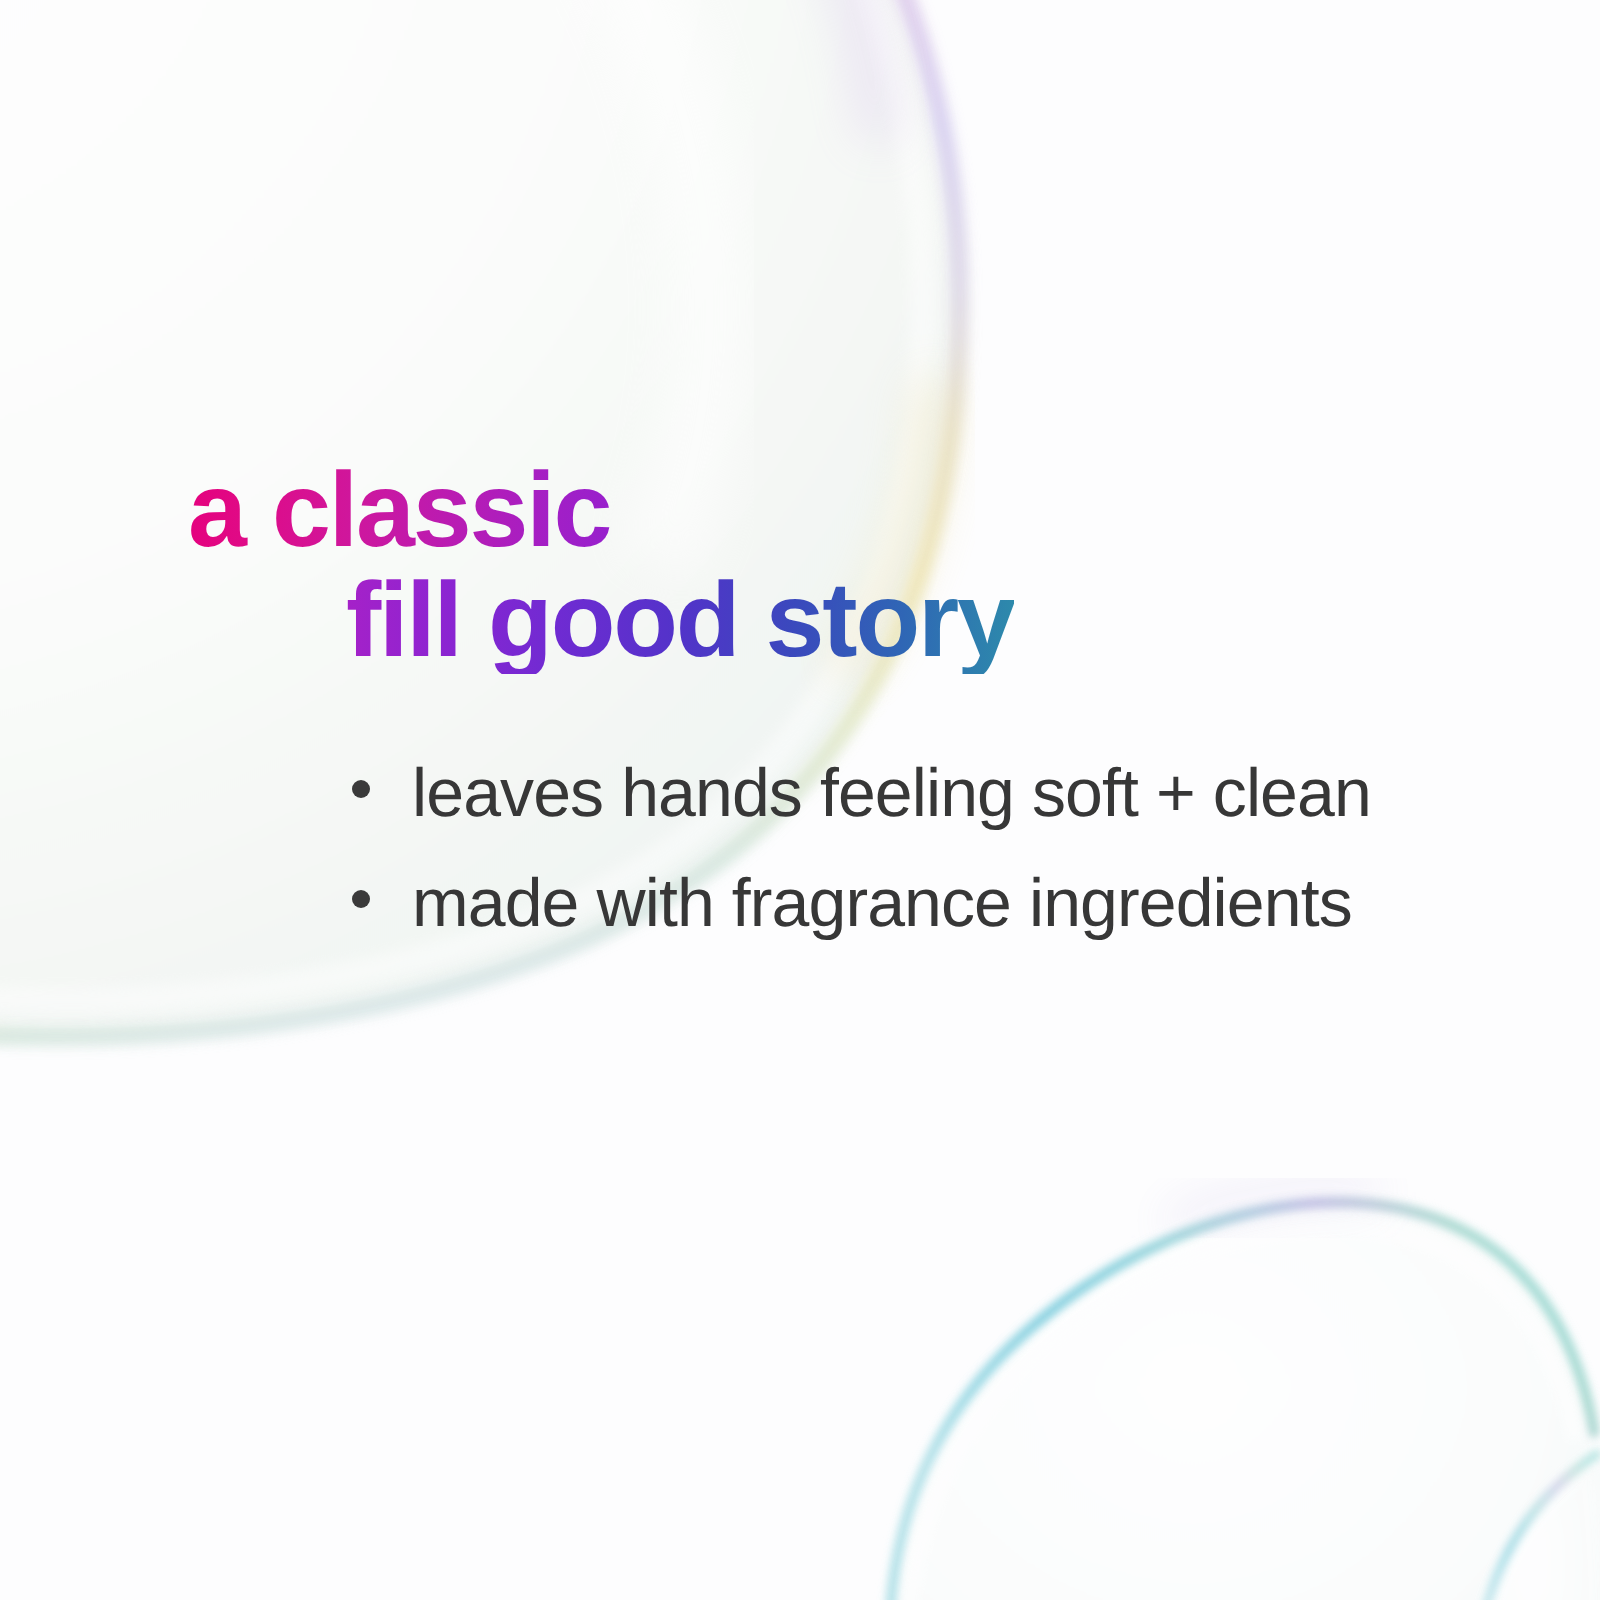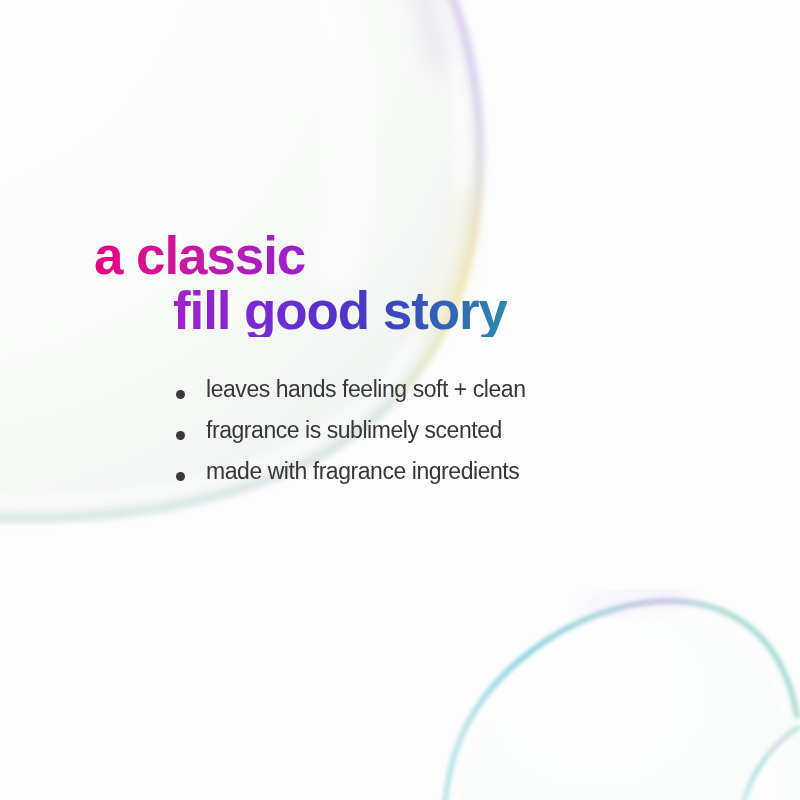--- a/index.html
+++ b/index.html
@@ -86,21 +86,21 @@
     margin: 0;
     padding: 0;
     list-style: none;
     width: 590px;
   }
 
   .bullet-item {
     position: relative;
     padding-left: 36px;
     margin: 0 0 11px 0;
-    font-size: 23px;
+    font-size: 34px;
     line-height: 1.30;
     letter-spacing: -0.45px;
     color: #373737;
     font-weight: 400;
   }
   .bullet-item:last-child { margin-bottom: 0; }
 
   .bullet-dot {
     position: absolute;
     left: 6px;
@@ -238,22 +238,18 @@
 
     <h1 class="headline" id="headline-line-2">fill good story</h1>
 
     <ul class="bullet-list">
       <li class="bullet-item">
         <span class="bullet-dot"></span>
         <span class="bullet-text">leaves hands feeling soft + clean</span>
       </li>
       <li class="bullet-item">
         <span class="bullet-dot"></span>
-        <span class="bullet-text">fragrance is sublimely scented</span>
-      </li>
-      <li class="bullet-item">
-        <span class="bullet-dot"></span>
         <span class="bullet-text">made with fragrance ingredients</span>
       </li>
     </ul>
 
   </div>
 </div>
 
 </body></html>

